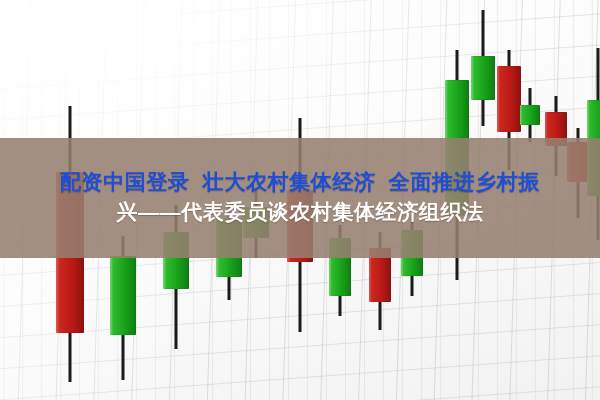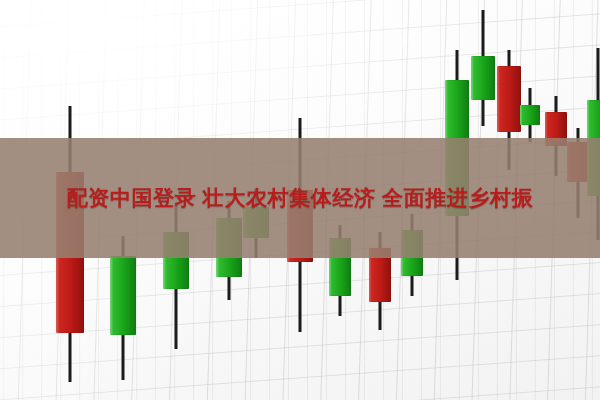--- a/index.html
+++ b/index.html
@@ -152,16 +152,17 @@
         <div class="wick" style="top: 0px; height: 90px;"></div>
         <div class="body down" style="top: 14px; height: 40px;"></div>
       </div>
       <div class="candle" style="left: 587px; top: 48px; width: 22px; height: 192px;">
         <div class="wick" style="top: 0px; height: 192px;"></div>
         <div class="body up" style="top: 52px; height: 96px;"></div>
       </div>
     </div>
 
   <div id="caption-band" style="top: 138px; height: 120px; background: rgba(150, 127, 111, 0.88);">
-    <div class="caption-line" style="color: #b91c1c;">配资中国登录 壮大农村集体经济 全面推进乡村振</div>
+    <div class="caption-line" style="color: #1d4ed8; font-family: Liberation Mono, monospace;">配资中国登录 壮大农村集体经济 全面推进乡村振</div>
+    <div class="caption-line" style="color: rgb(255, 255, 255);">兴——代表委员谈农村集体经济组织法</div>
   </div>
 
 </div>
 
 </body></html>

